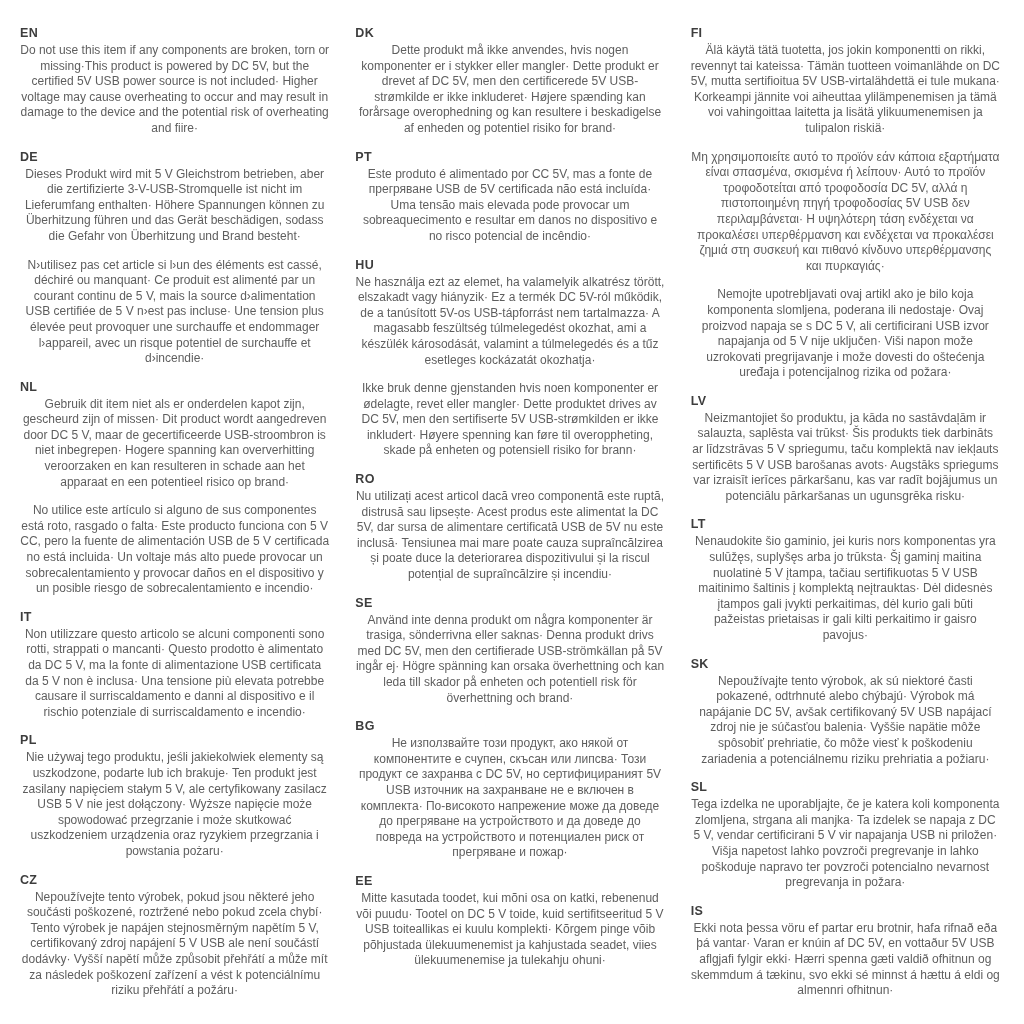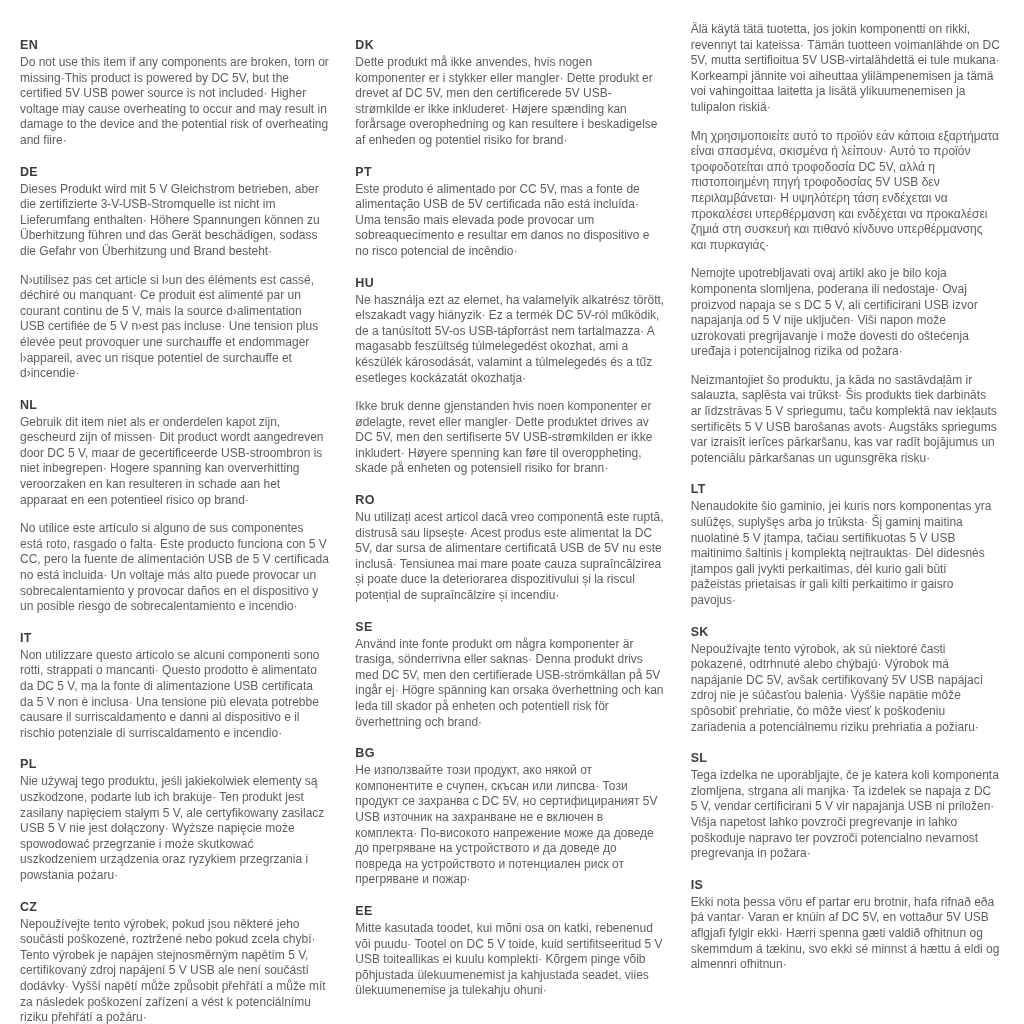--- a/index.html
+++ b/index.html
@@ -22,28 +22,28 @@
     column-gap: 26px;
   }
   .section {
     margin-bottom: 13px;
   }
   .code {
     font-size: 12.5px;
     font-weight: 700;
     color: #3d3d3d;
     letter-spacing: 0.3px;
-    margin: 16px 0 3px 0;
+    margin: 4px 0 3px 0;
   }
   .text {
     font-size: 12px;
     line-height: 15.6px;
     color: #5e5e5e;
     margin: 0;
-    text-align: left;
+    text-align: center;
   }
 </style>
 </head>
 <body>
 
 <div class="page">
   <div class="columns">
 
     <div class="col">
       <div class="section">
@@ -78,58 +78,60 @@
       </div>
     </div>
 
     <div class="col">
       <div class="section">
         <p class="code">DK</p>
         <p class="text">Dette produkt må ikke anvendes, hvis nogen komponenter er i stykker eller mangler· Dette produkt er drevet af DC 5V, men den certificerede 5V USB-strømkilde er ikke inkluderet· Højere spænding kan forårsage overophedning og kan resultere i beskadigelse af enheden og potentiel risiko for brand·</p>
       </div>
       <div class="section">
         <p class="code">PT</p>
-        <p class="text">Este produto é alimentado por CC 5V, mas a fonte de alimentação USB de 5V certificada não está incluída· Uma tensão mais elevada pode provocar um sobreaquecimento e resultar em danos no dispositivo e no risco potencial de incêndio·</p>
+        <p class="text">Este produto é alimentado por CC 5V, mas a fonte de прегряване USB de 5V certificada não está incluída· Uma tensão mais elevada pode provocar um sobreaquecimento e resultar em danos no dispositivo e no risco potencial de incêndio·</p>
       </div>
       <div class="section">
         <p class="code">HU</p>
         <p class="text">Ne használja ezt az elemet, ha valamelyik alkatrész törött, elszakadt vagy hiányzik· Ez a termék DC 5V-ról működik, de a tanúsított 5V-os USB-tápforrást nem tartalmazza· A magasabb feszültség túlmelegedést okozhat, ami a készülék károsodását, valamint a túlmelegedés és a tűz esetleges kockázatát okozhatja·</p>
       </div>
       <div class="section">
         <p class="text">Ikke bruk denne gjenstanden hvis noen komponenter er ødelagte, revet eller mangler· Dette produktet drives av DC 5V, men den sertifiserte 5V USB-strømkilden er ikke inkludert· Høyere spenning kan føre til overoppheting, skade på enheten og potensiell risiko for brann·</p>
       </div>
       <div class="section">
         <p class="code">RO</p>
         <p class="text">Nu utilizați acest articol dacă vreo componentă este ruptă, distrusă sau lipsește· Acest produs este alimentat la DC 5V, dar sursa de alimentare certificată USB de 5V nu este inclusă· Tensiunea mai mare poate cauza supraîncălzirea și poate duce la deteriorarea dispozitivului și la riscul potențial de supraîncălzire și incendiu·</p>
       </div>
       <div class="section">
         <p class="code">SE</p>
-        <p class="text">Använd inte fonte produkt om några komponenter är trasiga, sönderrivna eller saknas· Denna produkt drivs med DC 5V, men den certifierade USB-strömkällan på 5V ingår ej· Högre spänning kan orsaka överhettning och kan leda till skador på enheten och potentiell risk för överhettning och brand·</p>
+        <p class="text">Använd inte denna produkt om några komponenter är trasiga, sönderrivna eller saknas· Denna produkt drivs med DC 5V, men den certifierade USB-strömkällan på 5V ingår ej· Högre spänning kan orsaka överhettning och kan leda till skador på enheten och potentiell risk för överhettning och brand·</p>
       </div>
       <div class="section">
         <p class="code">BG</p>
         <p class="text">Не използвайте този продукт, ако някой от компонентите е счупен, скъсан или липсва· Този продукт се захранва с DC 5V, но сертифицираният 5V USB източник на захранване не е включен в комплекта· По-високото напрежение може да доведе до прегряване на устройството и да доведе до повреда на устройството и потенциален риск от прегряване и пожар·</p>
       </div>
       <div class="section">
         <p class="code">EE</p>
         <p class="text">Mitte kasutada toodet, kui mõni osa on katki, rebenenud või puudu· Tootel on DC 5 V toide, kuid sertifitseeritud 5 V USB toiteallikas ei kuulu komplekti· Kõrgem pinge võib põhjustada ülekuumenemist ja kahjustada seadet, viies ülekuumenemise ja tulekahju ohuni·</p>
       </div>
     </div>
 
     <div class="col">
       <div class="section">
+        <p class="code">FI</p>
         <p class="text">Älä käytä tätä tuotetta, jos jokin komponentti on rikki, revennyt tai kateissa· Tämän tuotteen voimanlähde on DC 5V, mutta sertifioitua 5V USB-virtalähdettä ei tule mukana· Korkeampi jännite voi aiheuttaa ylilämpenemisen ja tämä voi vahingoittaa laitetta ja lisätä ylikuumenemisen ja tulipalon riskiä·</p>
       </div>
       <div class="section">
         <p class="text">Μη χρησιμοποιείτε αυτό το προϊόν εάν κάποια εξαρτήματα είναι σπασμένα, σκισμένα ή λείπουν· Αυτό το προϊόν τροφοδοτείται από τροφοδοσία DC 5V, αλλά η πιστοποιημένη πηγή τροφοδοσίας 5V USB δεν περιλαμβάνεται· Η υψηλότερη τάση ενδέχεται να προκαλέσει υπερθέρμανση και ενδέχεται να προκαλέσει ζημιά στη συσκευή και πιθανό κίνδυνο υπερθέρμανσης και πυρκαγιάς·</p>
       </div>
       <div class="section">
         <p class="text">Nemojte upotrebljavati ovaj artikl ako je bilo koja komponenta slomljena, poderana ili nedostaje· Ovaj proizvod napaja se s DC 5 V, ali certificirani USB izvor napajanja od 5 V nije uključen· Viši napon može uzrokovati pregrijavanje i može dovesti do oštećenja uređaja i potencijalnog rizika od požara·</p>
       </div>
       <div class="section">
+        <p class="code">LV</p>
         <p class="text">Neizmantojiet šo produktu, ja kāda no sastāvdaļām ir salauzta, saplēsta vai trūkst· Šis produkts tiek darbināts ar līdzstrāvas 5 V spriegumu, taču komplektā nav iekļauts sertificēts 5 V USB barošanas avots· Augstāks spriegums var izraisīt ierīces pārkaršanu, kas var radīt bojājumus un potenciālu pārkaršanas un ugunsgrēka risku·</p>
       </div>
       <div class="section">
         <p class="code">LT</p>
         <p class="text">Nenaudokite šio gaminio, jei kuris nors komponentas yra sulūžęs, suplyšęs arba jo trūksta· Šį gaminį maitina nuolatinė 5 V įtampa, tačiau sertifikuotas 5 V USB maitinimo šaltinis į komplektą neįtrauktas· Dėl didesnės įtampos gali įvykti perkaitimas, dėl kurio gali būti pažeistas prietaisas ir gali kilti perkaitimo ir gaisro pavojus·</p>
       </div>
       <div class="section">
         <p class="code">SK</p>
         <p class="text">Nepoužívajte tento výrobok, ak sú niektoré časti pokazené, odtrhnuté alebo chýbajú· Výrobok má napájanie DC 5V, avšak certifikovaný 5V USB napájací zdroj nie je súčasťou balenia· Vyššie napätie môže spôsobiť prehriatie, čo môže viesť k poškodeniu zariadenia a potenciálnemu riziku prehriatia a požiaru·</p>
       </div>

